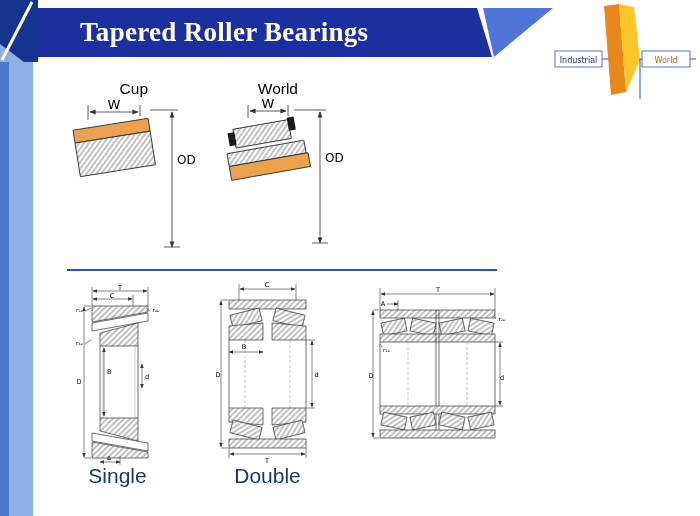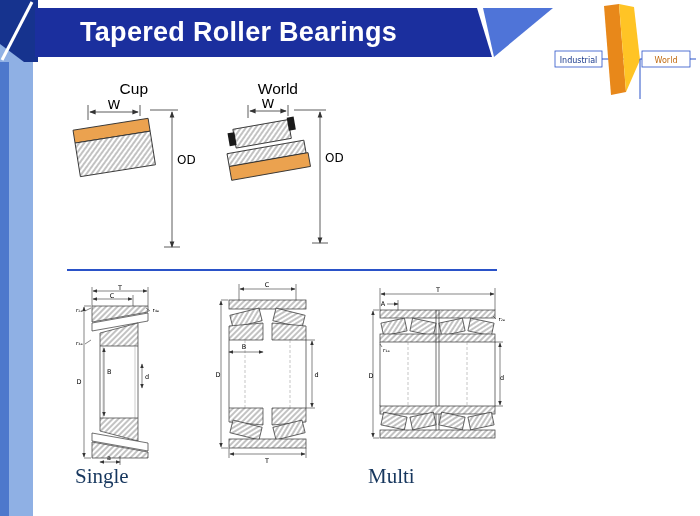--- a/index.html
+++ b/index.html
@@ -2,23 +2,23 @@
 <html style="--header-bar: #1b2f9e; --header-accent: #4f74d8; --stripe-dark: #4d78cc; --stripe-light: #8fb0e4; --corner-navy: #16338e; --bearing-orange: #eba24f; --label-navy: #17375e; --logo-yellow: #ffc425; --logo-orange: #e8881a; --logo-line-blue: #2a52c8; --logo-text-blue: #1a3a8c; --logo-text-orange: #c06a10;"><head>
 <meta charset="utf-8">
 <style>
   * { margin:0; padding:0; box-sizing:border-box; }
   html,body { width:700px; height:516px; }
   body { font-family:"Liberation Sans", sans-serif; background:#fff; }
   .slide { position:relative; width:700px; height:516px; background:#fff; overflow:hidden; }
   .abs { position:absolute; }
   .stripe-outer { left:0; top:0; width:9px; height:516px; background:var(--stripe-dark,#4d78cc); }
   .stripe-inner { left:9px; top:0; width:24px; height:516px; background:var(--stripe-light,#8fb0e4); }
-  .title-text { left:80px; top:17px; width:400px; color:#fff; font-size:27px; font-weight:bold; letter-spacing:0.3px; }
+  .title-text { left:80px; top:17px; width:400px; color:#fff; font-size:27px; font-weight:bold; letter-spacing:0.3px;font-family:Liberation Serif, serif; }
   .sub-title { text-align:right; font-size:15.5px; color:#000; }
-  .caption { font-size:21px; color:var(--label-navy,#17375e);font-family:Liberation Serif, serif; }
+  .caption { text-align:center; font-size:21px; color:var(--label-navy,#17375e); }
   .divider { left:67px; top:269px; width:430px; height:1.5px; background:var(--logo-line-blue,#2a52c8); }
   svg text { font-family:"DejaVu Sans", sans-serif; fill:#000; stroke:none; }
   text.big { font-size:13px; }
   text.mid { font-size:12px; }
   text.t65 { font-size:6.5px; }
   text.t55 { font-size:5.5px; }
   .logo-label { font-size:8px; }
 </style>
 </head>
 <body>
@@ -251,15 +251,15 @@
     </g>
     <text class="t65" x="70" y="6" text-anchor="middle">T</text>
     <text class="t65" x="15" y="20" text-anchor="middle">A</text>
     <text class="t55" x="137" y="35" text-anchor="end">r₂ₐ</text>
     <text class="t55" x="15" y="66">r₁ₐ</text>
     <text class="t65" x="0.5" y="92">D</text>
     <text class="t65" x="134" y="94" text-anchor="middle">d</text>
   </svg>
 
   <div class="abs caption" style="left:75px;top:464px;width:85px">Single</div>
-  <div class="abs caption" style="left:368px;top:464px;width:138px">Multi</div>
+  <div class="abs caption" style="left:215px;top:464px;width:105px">Double</div>
 
 </div>
 
 </body></html>

